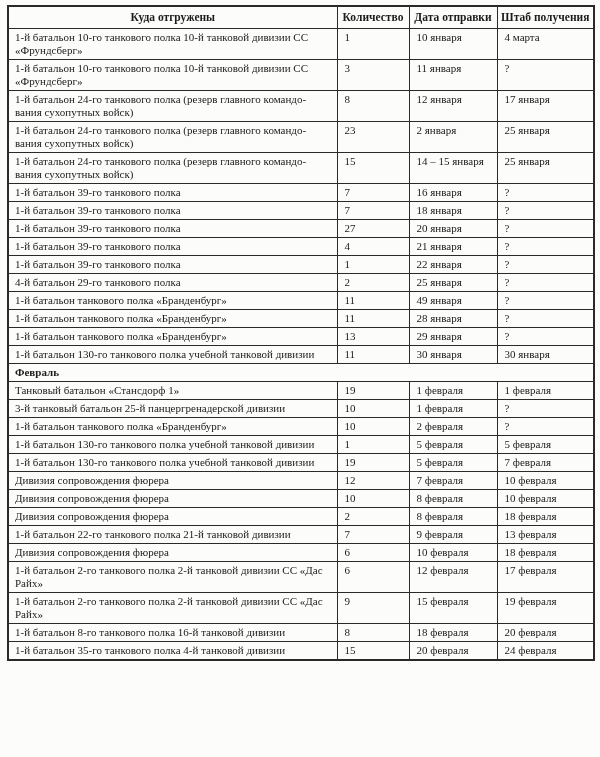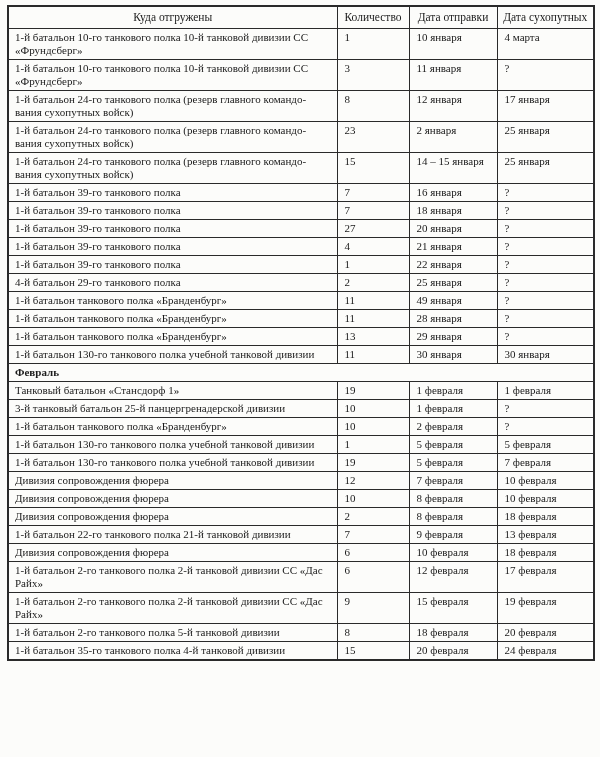--- a/index.html
+++ b/index.html
@@ -26,21 +26,21 @@
     border:1px solid var(--border);
     vertical-align:top;
     padding:2px 4px 2px 6px;
     line-height:13px;
     overflow:hidden;
   }
   thead tr{height:22px;}
   th{
     text-align:center;
     vertical-align:middle;
-    font-weight:normal;
+    font-weight:bold;
     font-size:11.5px;
     padding:2px 2px;
   }
   tbody tr{height:18px;}
   td.section{font-weight:bold;margin-left:21px;}
   td.qty,td.sent,td.recv{padding-left:7px;}
 </style>
 </head>
 <body>
 
@@ -50,21 +50,21 @@
       <col style="width:329px">
       <col style="width:72px">
       <col style="width:88px">
       <col style="width:97px">
     </colgroup>
     <thead>
       <tr>
         <th>Куда отгружены</th>
         <th>Количество</th>
         <th>Дата отправки</th>
-        <th>Дата сухопутных</th>
+        <th>Штаб получения</th>
       </tr>
     </thead>
     <tbody>
         <tr>
           <td class="dest">1-й батальон 10-го танкового полка 10-й танковой дивизии СС «Фрундсберг»</td>
           <td class="qty">1</td>
           <td class="sent">10 января</td>
           <td class="recv">4 марта</td>
         </tr>
         <tr>
@@ -220,21 +220,21 @@
           <td class="sent">12 февраля</td>
           <td class="recv">17 февраля</td>
         </tr>
         <tr>
           <td class="dest">1-й батальон 2-го танкового полка 2-й танковой дивизии СС «Дас Райх»</td>
           <td class="qty">9</td>
           <td class="sent">15 февраля</td>
           <td class="recv">19 февраля</td>
         </tr>
         <tr>
-          <td class="dest">1-й батальон 2-го танкового полка 5-й танковой дивизии</td>
+          <td class="dest">1-й батальон 8-го танкового полка 16-й танковой дивизии</td>
           <td class="qty">8</td>
           <td class="sent">18 февраля</td>
           <td class="recv">20 февраля</td>
         </tr>
         <tr>
           <td class="dest">1-й батальон 35-го танкового полка 4-й танковой дивизии</td>
           <td class="qty">15</td>
           <td class="sent">20 февраля</td>
           <td class="recv">24 февраля</td>
         </tr>

